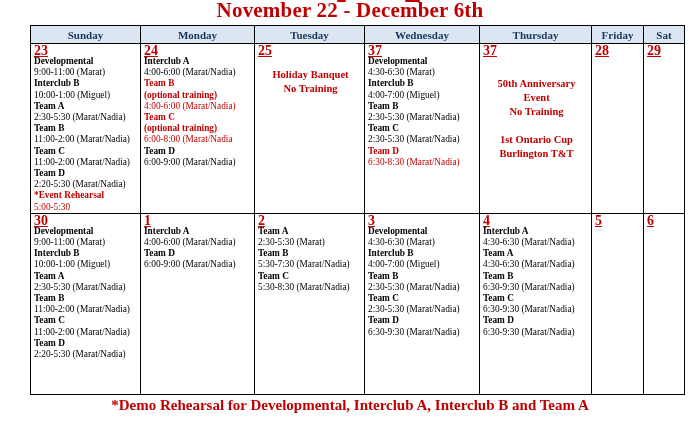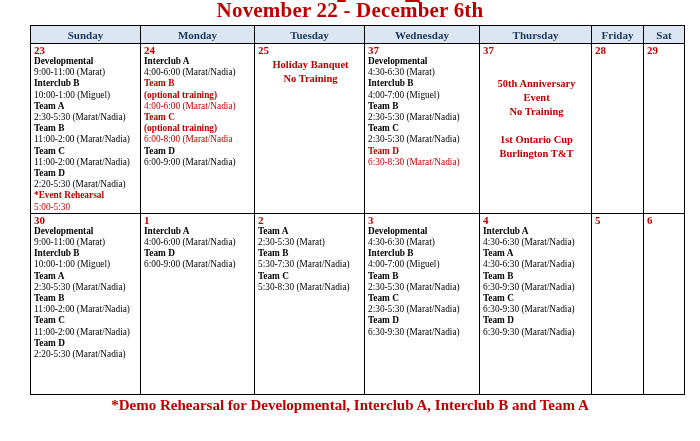--- a/index.html
+++ b/index.html
@@ -34,28 +34,28 @@
     padding:0;
   }
   .cal td{
     vertical-align:top;text-align:left;
     padding:1px 1px 0 3px;
     font-size:9.3px;line-height:11.2px;
   }
   .cal tr.week1 td{height:168px;}
   .cal tr.week2 td{height:181px;}
   .day-number{
-    color:var(--red);font-weight:bold;font-size:11px;line-height:11px;
+    color:var(--red);font-weight:bold;font-size:14px;line-height:11px;text-decoration:underline;
   }
   .line{white-space:nowrap;overflow:hidden;}
   .line.b{font-weight:bold;}
   .line.r{color:var(--red);}
   .line.sp{min-height:13px;}
   td.center-cell .content{
-    text-align:center;margin-top:2px;font-size:10.5px;line-height:14px;
+    text-align:center;margin-top:12px;font-size:10.5px;line-height:14px;
   }
   td.center-cell .content .line{white-space:normal;}
   td.center-cell.tight .content{margin-top:21px;}
   .footer-note{
     position:absolute;top:396px;left:0;width:700px;text-align:center;
     color:var(--red);font-weight:bold;font-size:15px;line-height:19px;
   }
 </style>
 </head>
 <body>

